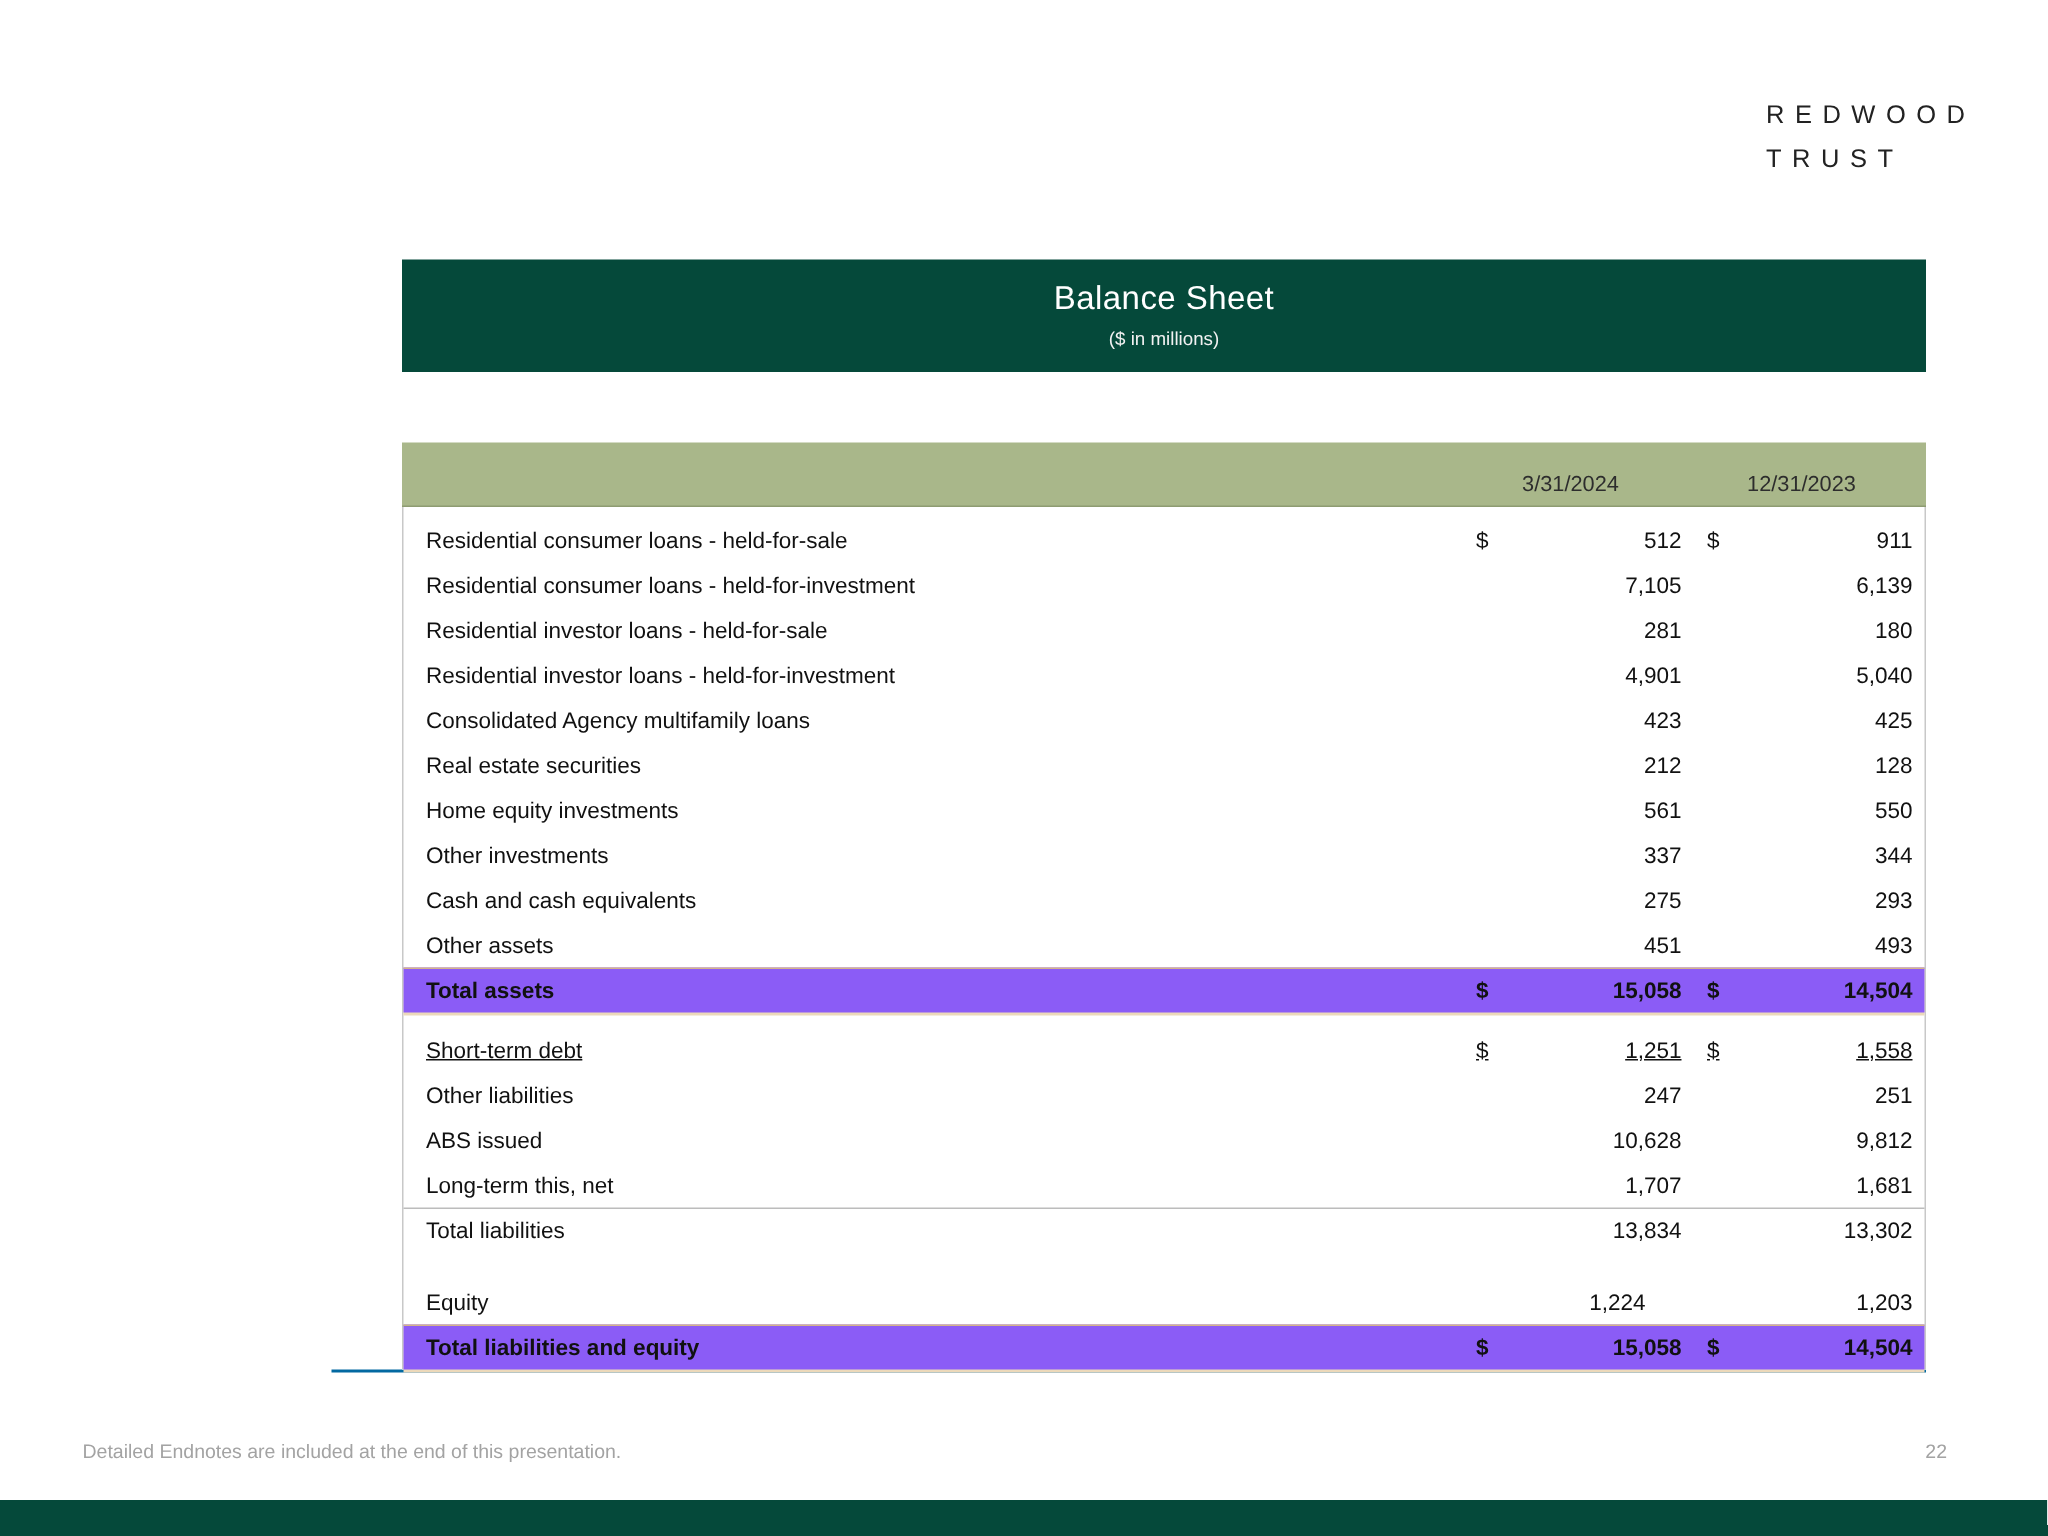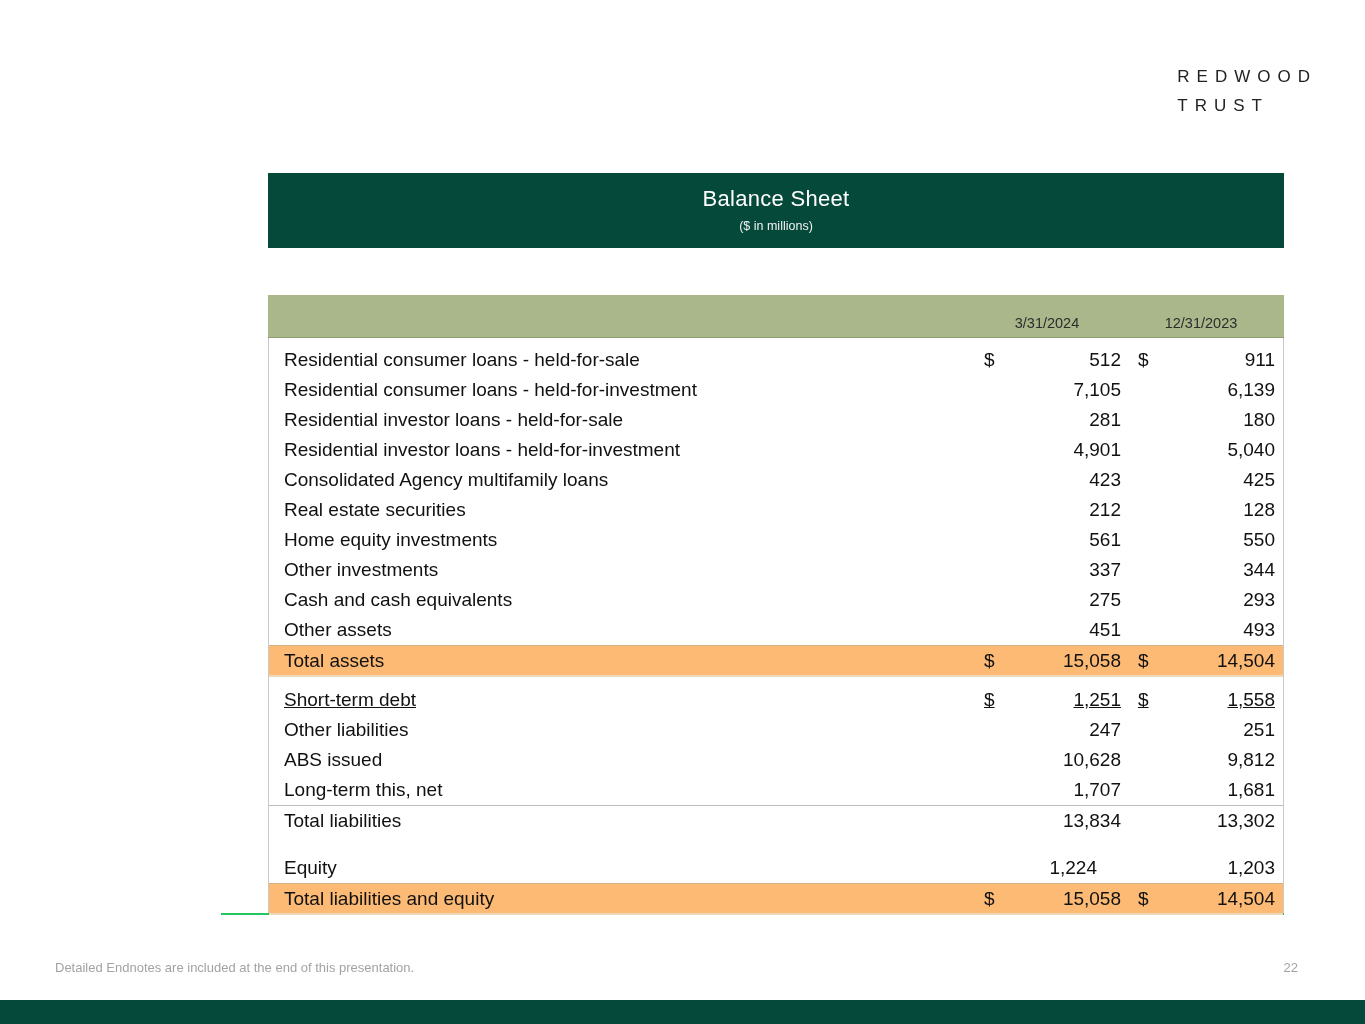--- a/index.html
+++ b/index.html
@@ -24,21 +24,21 @@
     line-height: 29px;
     letter-spacing: 7px;
   }
   .logo .logo-line2 { letter-spacing: 7px; }
   
   .bs-table {
     position: absolute;
     left: 221px;
     top: 173px;
     width: 1063px;
-    border-bottom: 2px solid #22c55e;
+    border-bottom: 2px solid #0369a1;
     padding-left: 47px;
   }
   .title-bar {
     background: #05493a;
     height: 75px;
     text-align: center;
     color: #ffffff;
     padding-top: 13px;
   }
   .title-bar .tb-title { font-size: 22px; letter-spacing: 0.3px; }
@@ -64,38 +64,39 @@
     background: #ffffff;
     border-left: 1px solid #c8c8c8;
     border-right: 1px solid #c8c8c8;
     padding-top: 7px;
   }
   .row {
     display: flex;
     align-items: center;
     height: 30px;
     padding: 0 8px 0 15px;
-    font-size: 19px;
+    font-size: 15px;
     color: #111111;
     justify-content: flex-end;
   }
   .row .label { flex: 1; white-space: nowrap; }
   .row .val-col {
     width: 150px;
     display: flex;
     justify-content: space-between;
     align-items: center;
   }
   .row .val-col + .val-col { margin-left: 4px; }
   .row .dollar { padding-left: 13px; }
   .row .num { text-align: right; }
   .row.tan {
-    background: #fdba74;
+    background: #8b5cf6;
     border-top: 1px solid #d4b488;
     box-shadow: 0 2px 0 #ecd9ba;
+    font-weight: bold;
   }
   .row.gap { margin-top: 10px; text-decoration: underline; }
   .row.topline { border-top: 1px solid #bcbcbc; }
   .row.eqgap { margin-top: 18px; gap: 24px; }
   
   .footnote {
     position: absolute;
     left: 55px;
     top: 960px;
     font-size: 13px;

